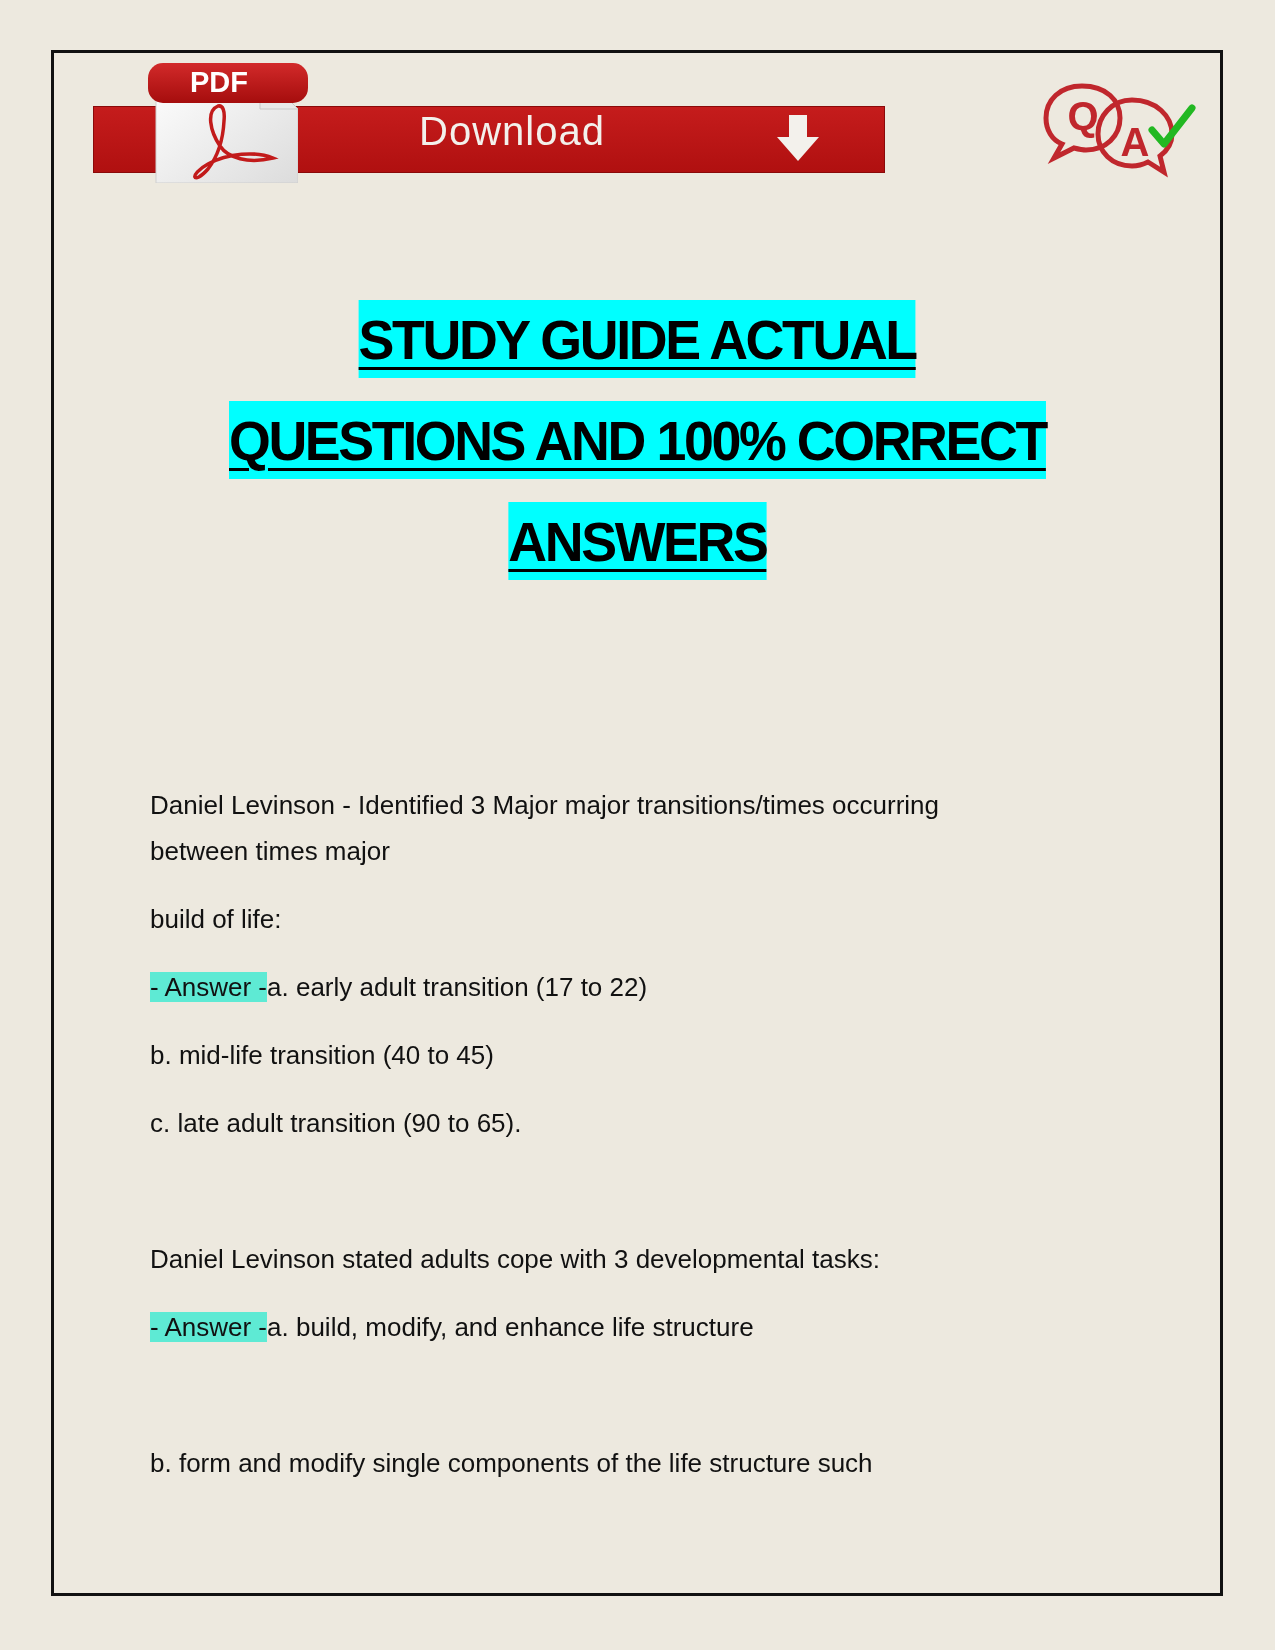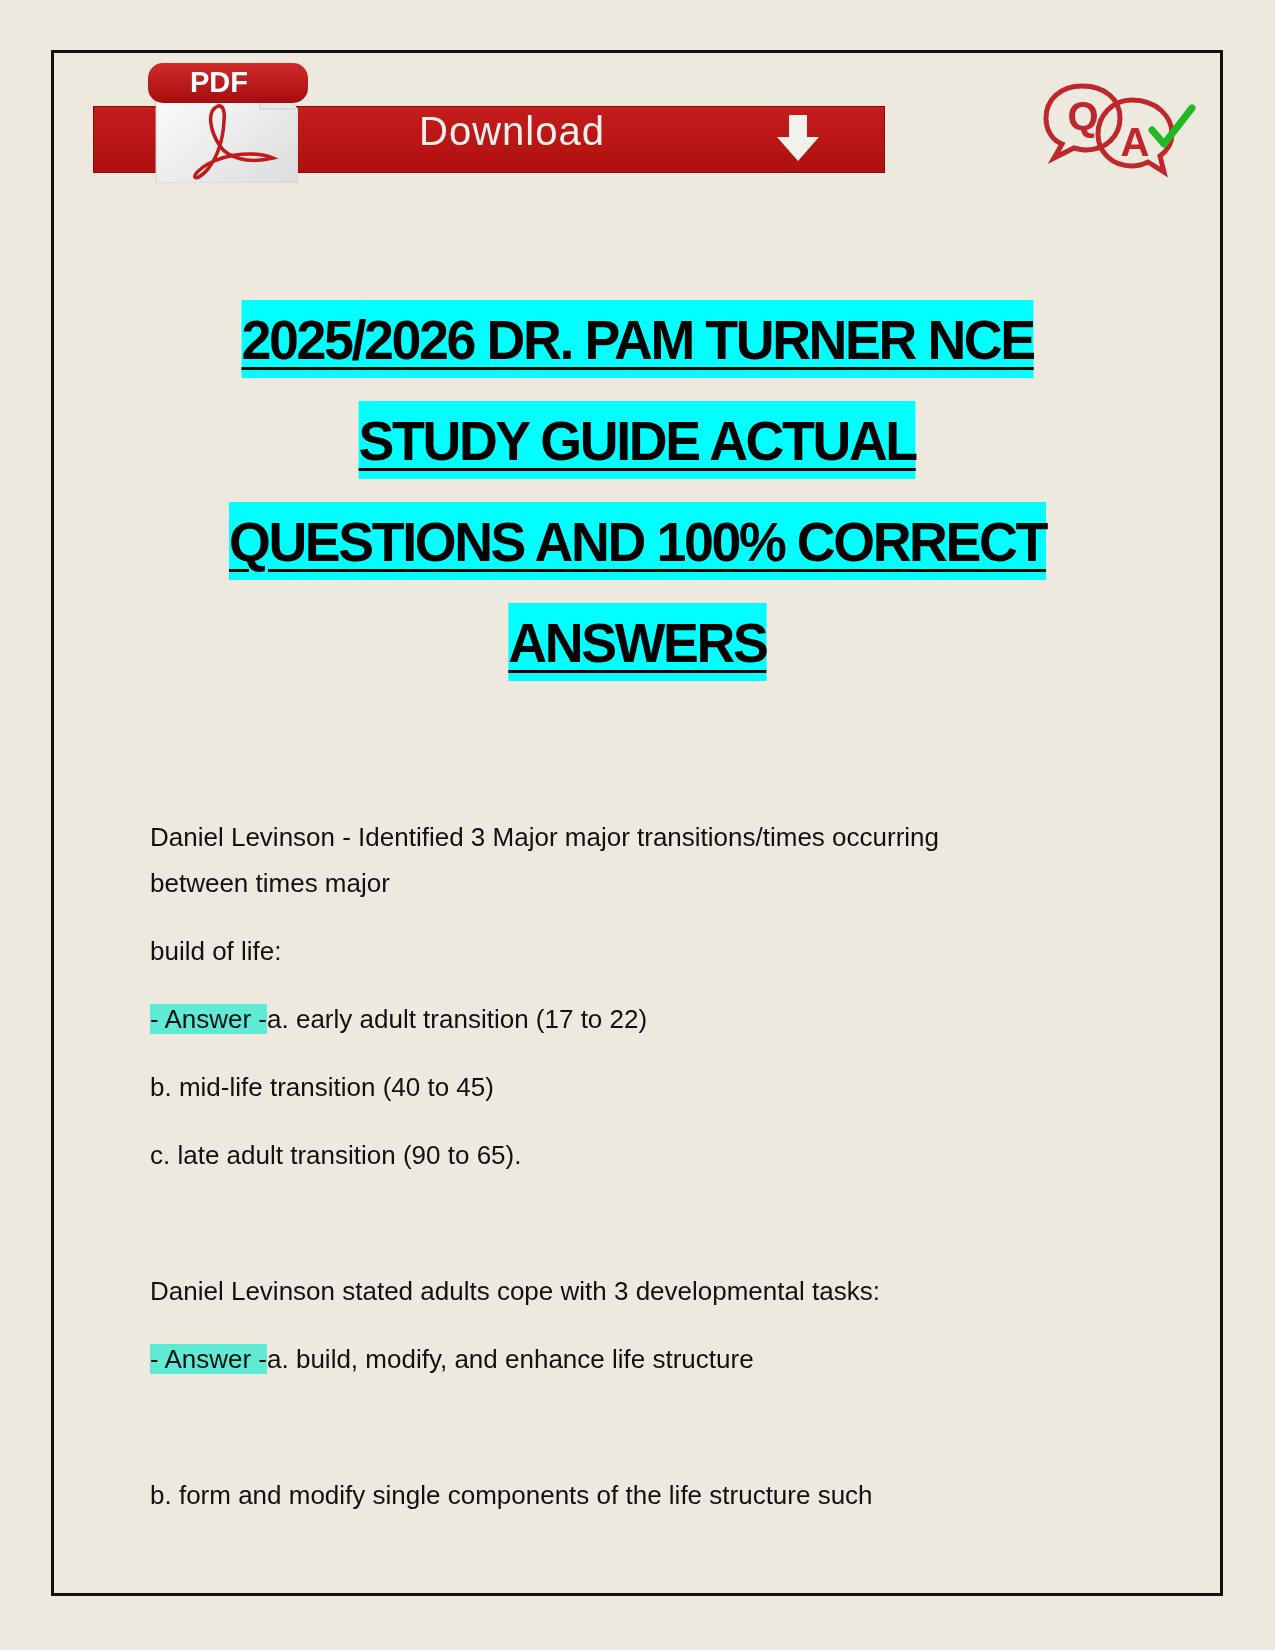--- a/index.html
+++ b/index.html
@@ -79,21 +79,21 @@
       transform: scaleX(0.96);
       display: inline-block;
       line-height: 64px;
     }
     
     .content {
       position: absolute; left: 150px; top: 790px; width: 960px;
       font-family: "Liberation Sans", sans-serif;
       font-size: 26px; color: #111;
     }
-    .para { position: absolute; left: 0; white-space: nowrap; margin-top: 32px; }
+    .para { position: absolute; left: 0; white-space: nowrap; }
     .hl { background: #5eead4; }
   </style>
 </head>
 <body>
 
 <div class="page-frame"></div>
 
 <div class="banner">
   <div class="banner-bar"></div>
   <span class="banner-label">Download</span>
@@ -124,21 +124,20 @@
       <path d="M42,8 C20,8 6,22 6,40 C6,52 12,62 22,66 L14,80 L34,70 C38,71 42,72 46,72 C66,72 80,58 80,40 C80,22 66,8 42,8 Z"></path>
       <path d="M92,22 C72,22 58,38 58,56 C58,74 72,88 92,88 C98,88 104,86 108,84 L124,94 L120,78 C128,72 132,64 132,56 C132,38 116,22 92,22 Z"></path>
     </g>
     <text x="43" y="52" text-anchor="middle" font-family="Liberation Sans, sans-serif" font-weight="bold" font-size="40" fill="#c0272d">Q</text>
     <text x="95" y="78" text-anchor="middle" font-family="Liberation Sans, sans-serif" font-weight="bold" font-size="40" fill="#c0272d">A</text>
     <path d="M112,52 L124,66 L152,30" fill="none" stroke="#22b822" stroke-width="7" stroke-linecap="round" stroke-linejoin="round"></path>
   </svg>
 </div>
 
 <div class="title-block">
-  <div class="title-line"><span>2025/2026 DR. PAM TURNER NCE</span></div>
   <div class="title-line"><span>STUDY GUIDE ACTUAL</span></div>
   <div class="title-line"><span>QUESTIONS AND 100% CORRECT</span></div>
   <div class="title-line"><span>ANSWERS</span></div>
 </div>
 
 <div class="content">
   <div class="para" style="top:0px">Daniel Levinson - Identified 3 Major major transitions/times occurring</div>
   <div class="para" style="top:46px">between times major</div>
   <div class="para" style="top:114px">build of life:</div>
   <div class="para" style="top:182px"><span class="hl">- Answer -</span><span>a. early adult transition (17 to 22)</span></div>

